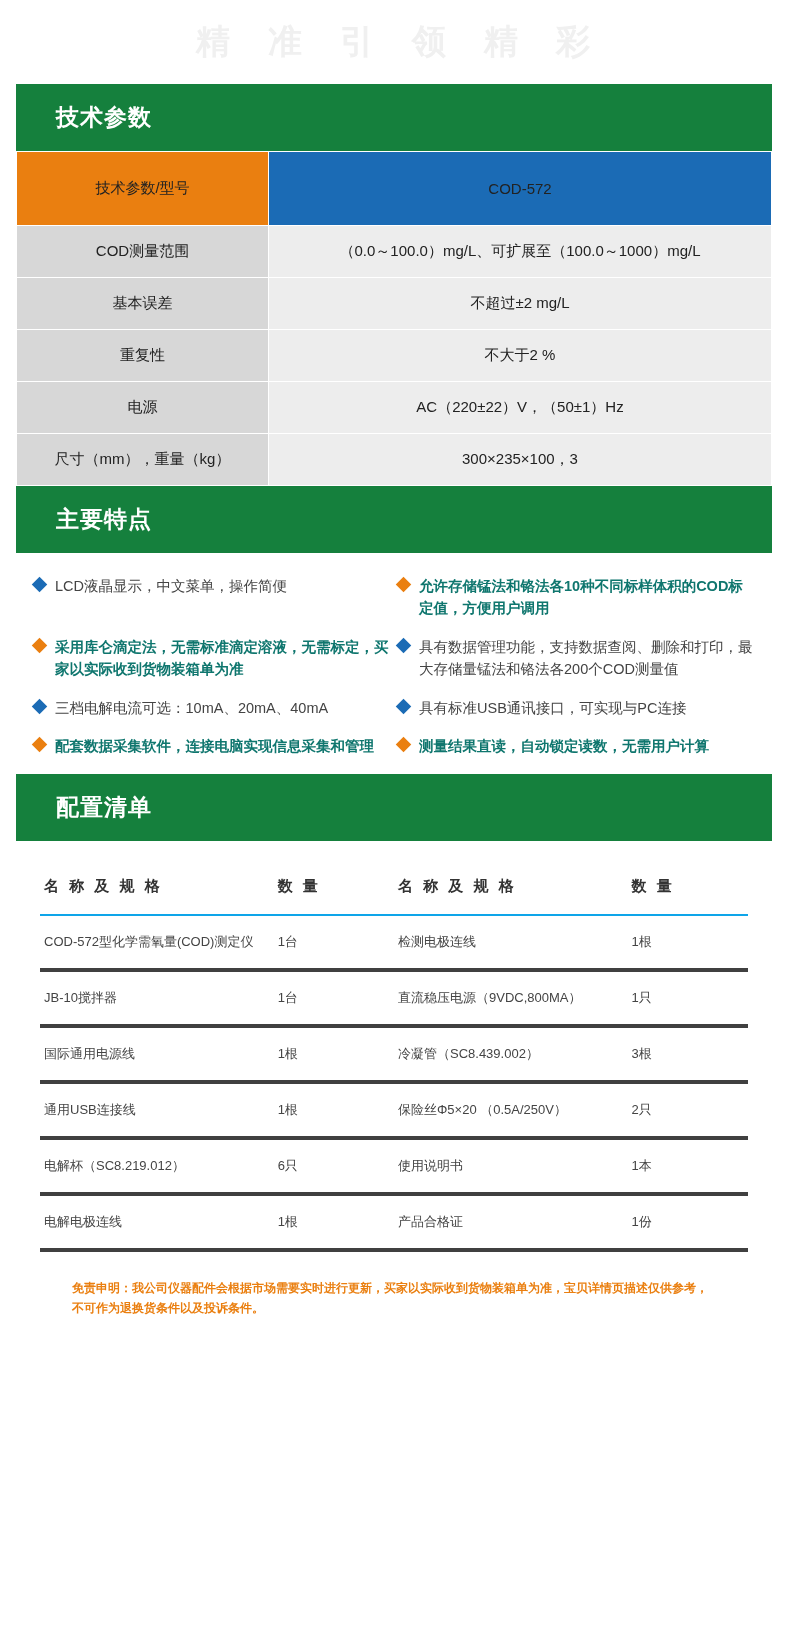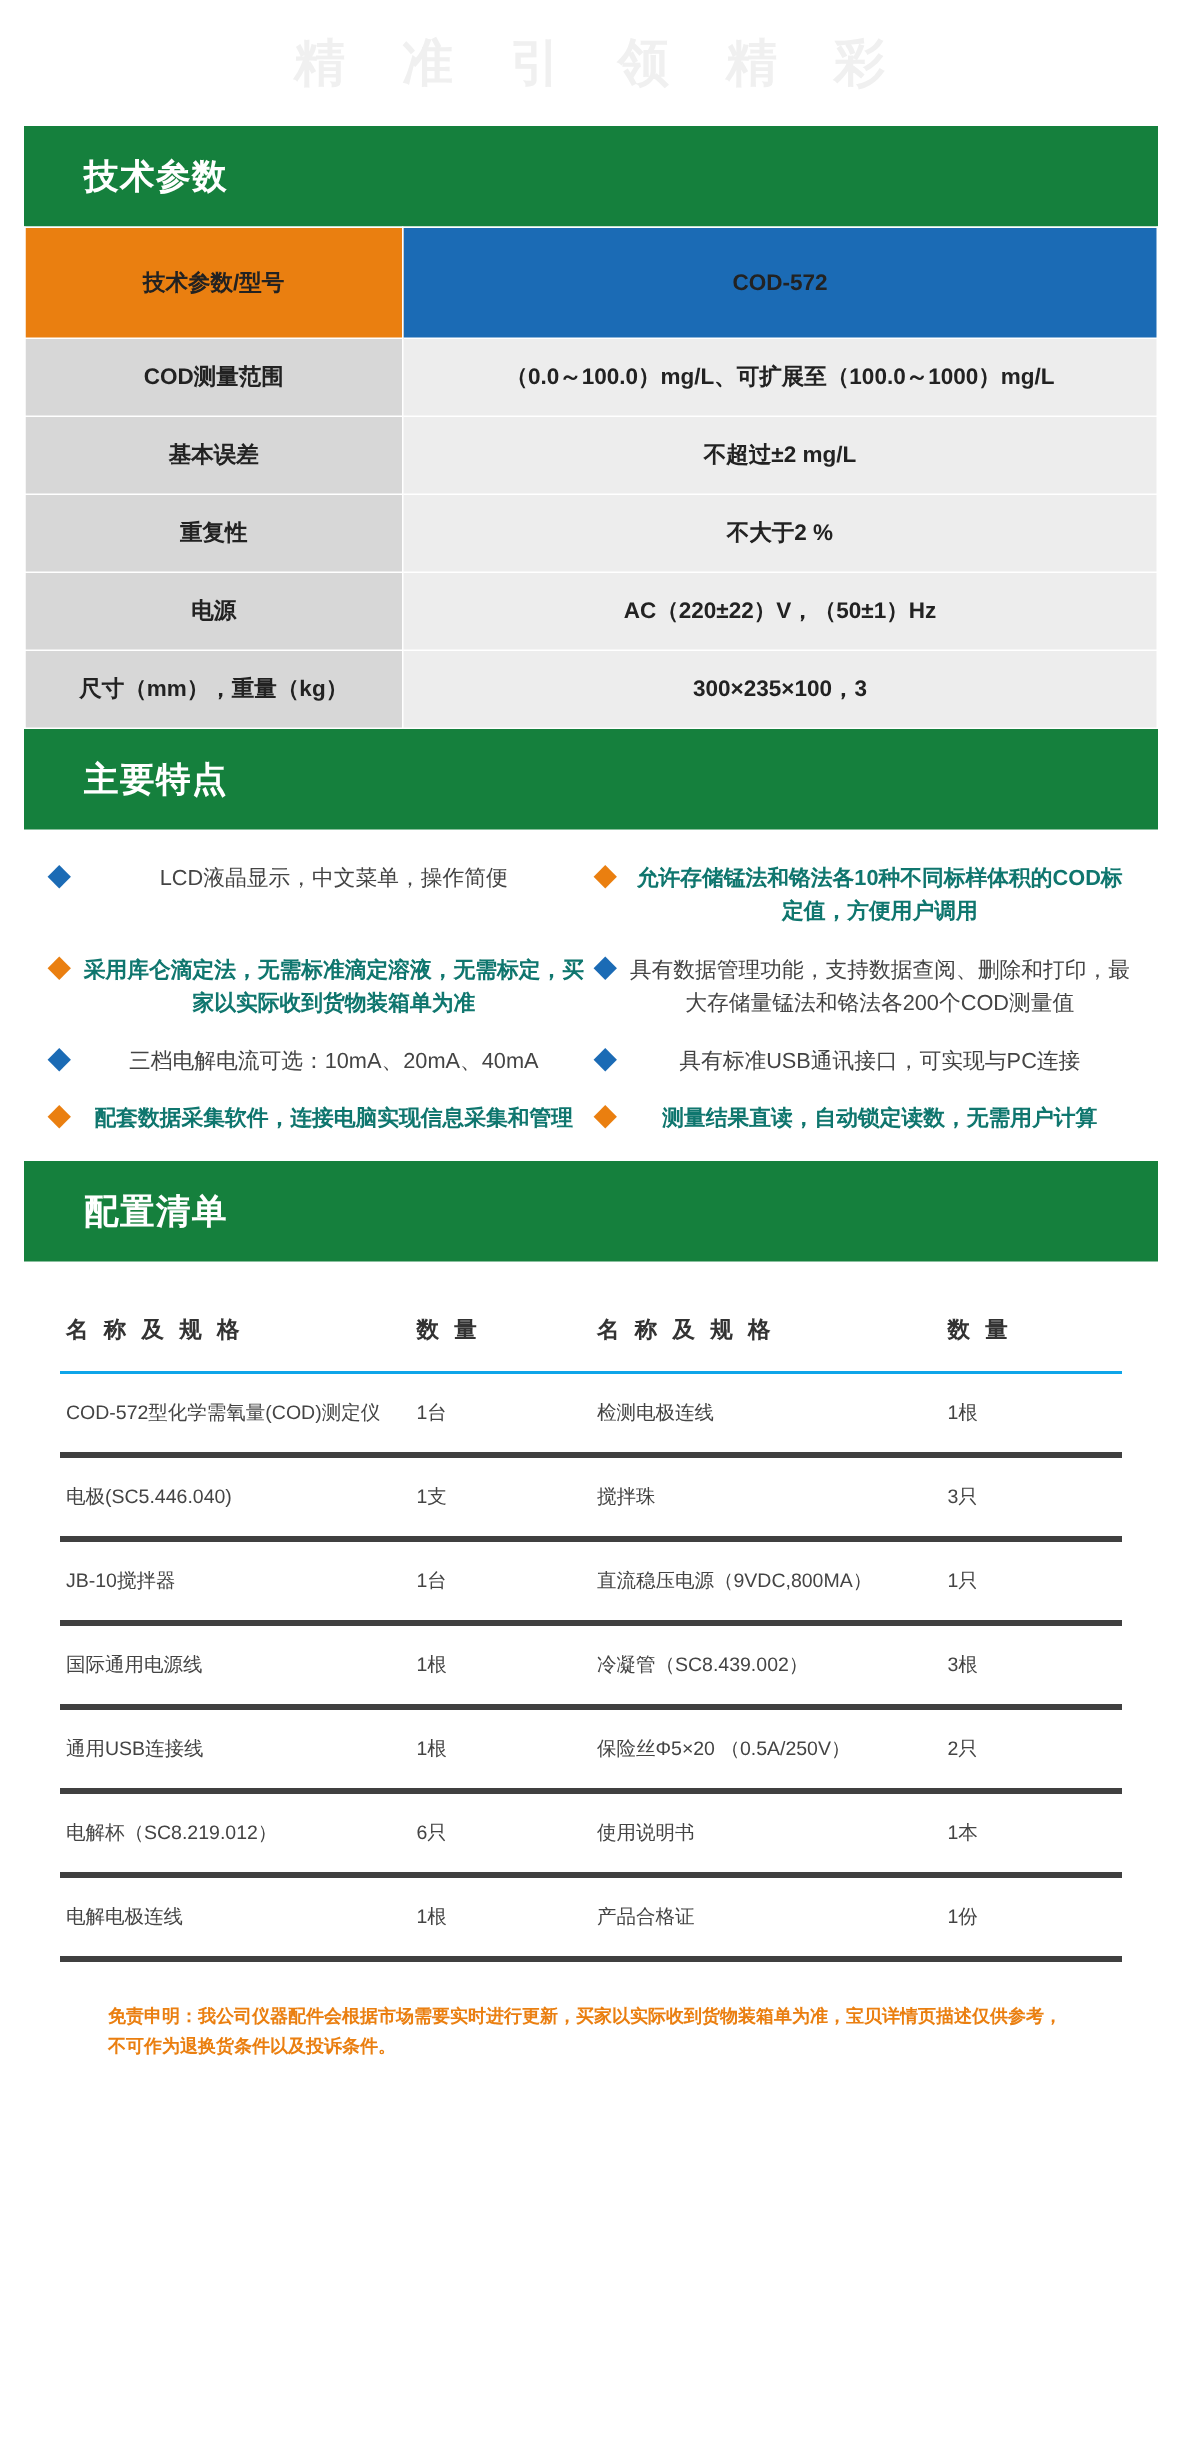--- a/index.html
+++ b/index.html
@@ -50,21 +50,21 @@
     width: 756px;
     margin: 0 16px;
     border-collapse: collapse;
     table-layout: fixed;
   }
   .spec-table td {
     border: 1px solid #ffffff;
     text-align: center;
     vertical-align: middle;
     font-size: 15px;
-    font-weight: bold;
+    font-weight: normal;
     color: #222;
     margin-top: 20px;
   }
   .spec-head-left {
     background: #ea7f10;
     color: #ffffff;
     font-size: 19px;
     height: 74px;
     width: 252px;
   }
@@ -96,21 +96,20 @@
     column-gap: 8px;
     row-gap: 16px;
   }
   .feat {
     display: flex;
     align-items: flex-start;
     gap: 10px;
     font-size: 14.5px;
     line-height: 1.55;
     color: #444;
-    text-align: center;
   }
   .feat .dia {
     flex: 0 0 auto;
     margin-top: 4px;
     width: 11px; height: 11px;
     transform: rotate(45deg);
   }
   .dia.blue { background: #1b6bb5; }
   .dia.orange { background: #ea7f10; }
   .feat .txt { flex: 1 1 auto; }
@@ -248,26 +247,20 @@
         </tr>
       </thead>
       <tbody>
         <tr>
           <td>COD-572型化学需氧量(COD)测定仪</td>
           <td>1台</td>
           <td>检测电极连线</td>
           <td>1根</td>
         </tr>
         <tr>
-          <td>电极(SC5.446.040)</td>
-          <td>1支</td>
-          <td>搅拌珠</td>
-          <td>3只</td>
-        </tr>
-        <tr>
           <td>JB-10搅拌器</td>
           <td>1台</td>
           <td>直流稳压电源（9VDC,800MA）</td>
           <td>1只</td>
         </tr>
         <tr>
           <td>国际通用电源线</td>
           <td>1根</td>
           <td>冷凝管（SC8.439.002）</td>
           <td>3根</td>

